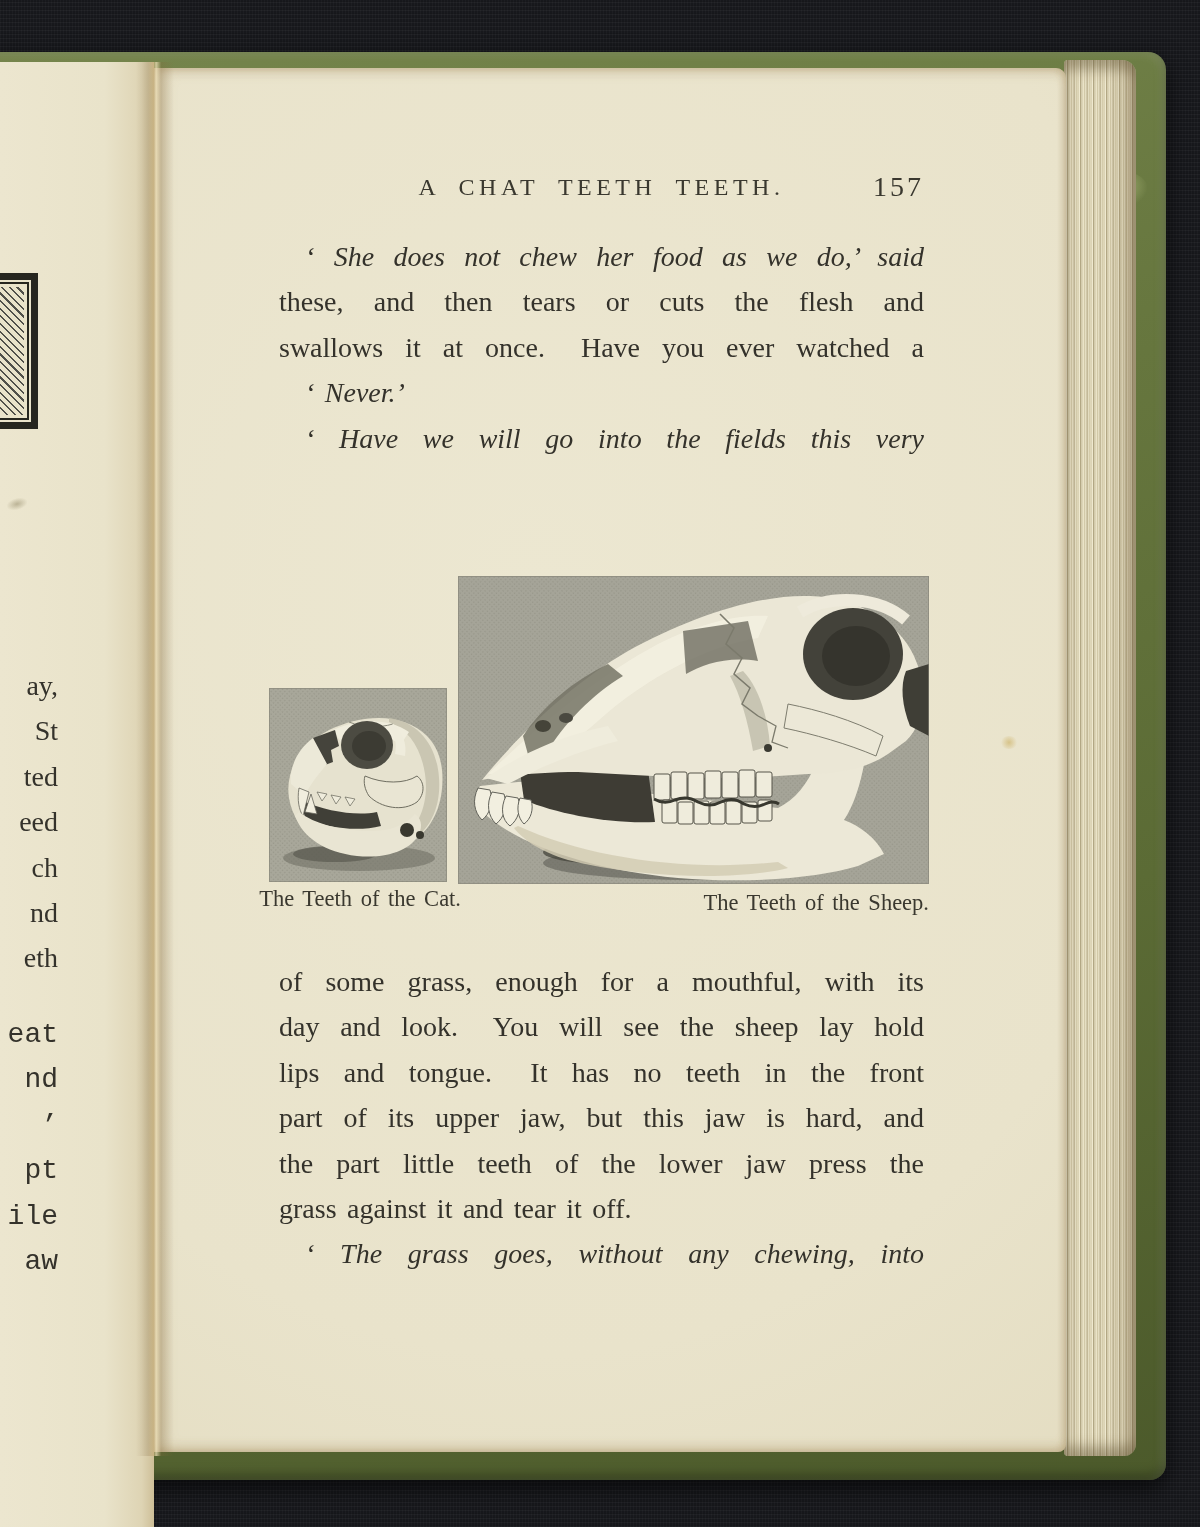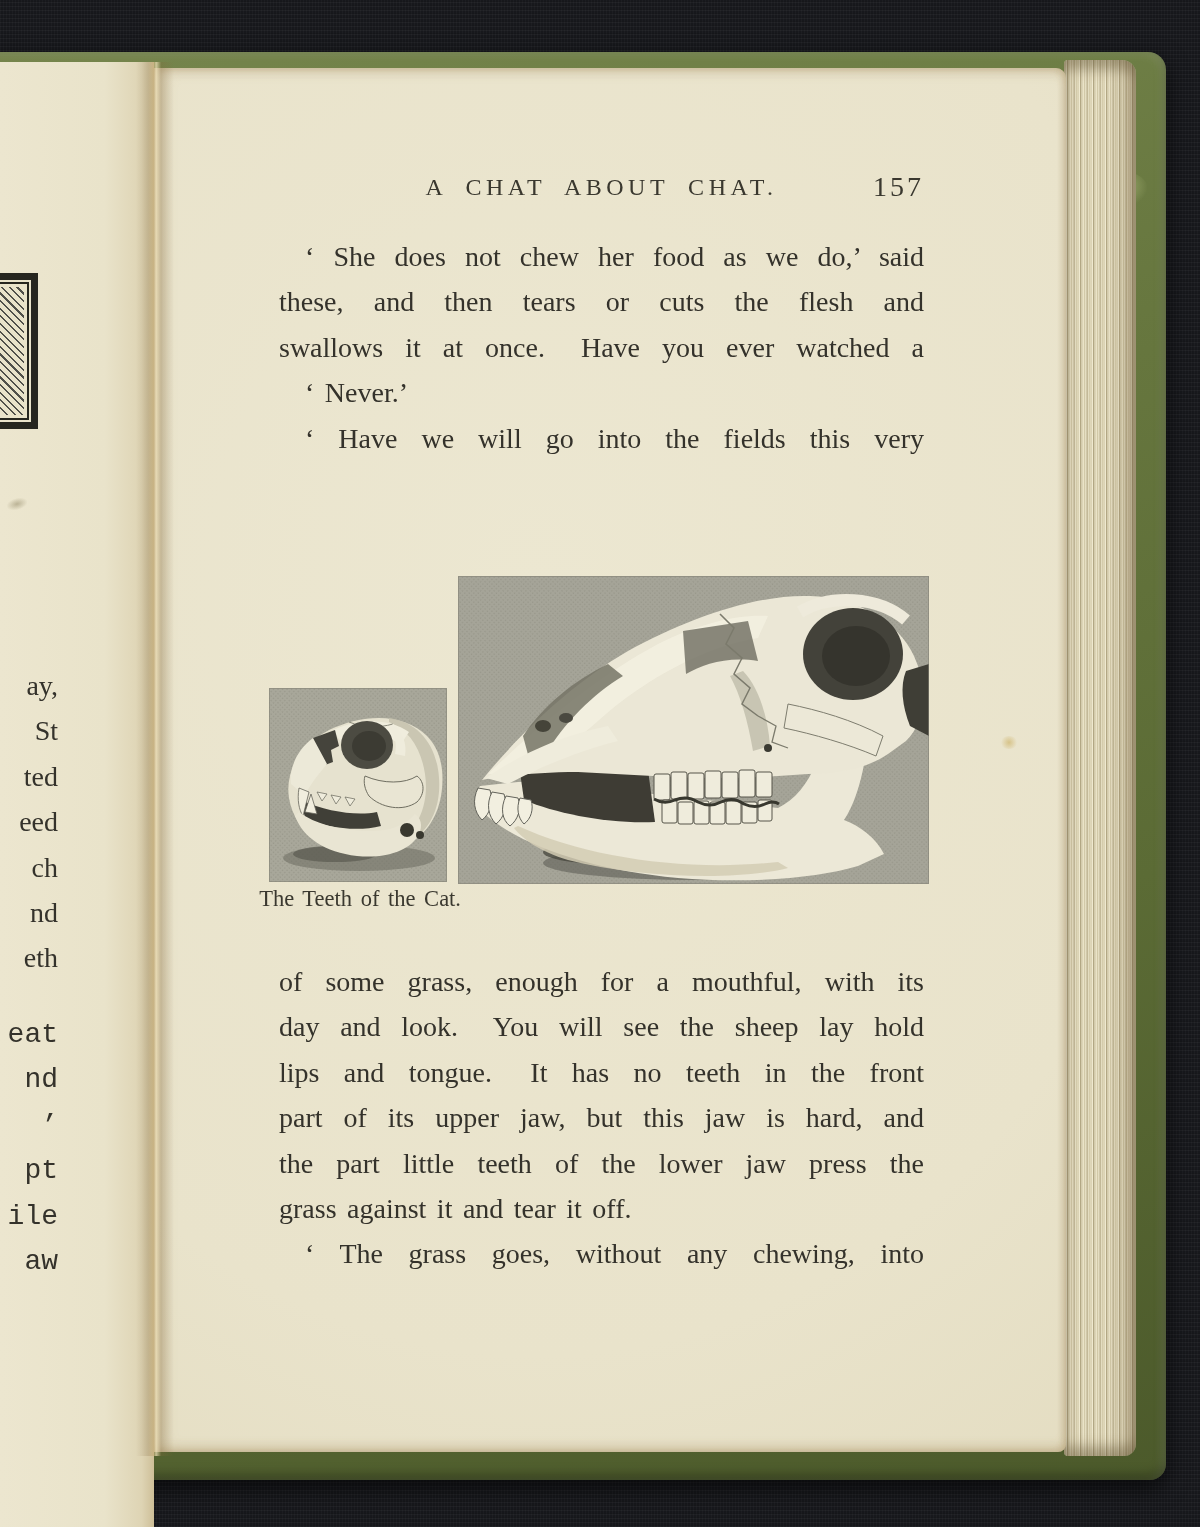--- a/index.html
+++ b/index.html
@@ -73,21 +73,21 @@
   .header { position:absolute; left:279px; top:174px; width:645px; height:34px; color:#3a382f; }
   .running-title { position:absolute; left:0; right:0; text-align:center; font-size:24px;
     letter-spacing:4.5px; word-spacing:9px; }
   .page-number { position:absolute; right:0; top:-3px; font-size:28px; letter-spacing:3px; }
 
   .textblock { position:absolute; left:279px; width:645px; font-size:28px; line-height:45.4px;
     color:#34322b; word-spacing:3.5px; }
   .upper-text { top:234px; }
   .lower-text { top:959px; }
   .jline { text-align:justify; text-align-last:justify; }
-  .indent { text-indent:26px; }
+  .indent { text-indent:26px;font-style:italic; }
 
   
   .fig { position:absolute; }
   .fig-cat   { left:269px; top:688px; width:178px; height:194px; }
   .fig-sheep { left:458px; top:576px; width:471px; height:308px; }
   .fig svg { display:block; width:100%; height:100%; }
   .caption { position:absolute; text-align:right; font-size:22.5px; color:#3a382f; word-spacing:3px; }
   .cap-cat   { left:255px; top:886px; width:206px; }
   .cap-sheep { left:458px; top:890px; width:471px; }
 
@@ -129,21 +129,21 @@
       <span>pt</span>
       <span>ile</span>
       <span>aw</span>
     </div>
   </div>
 
   <div class="main-page"></div>
   <div class="gutter"></div>
 
   <div class="header">
-    <div class="running-title">A CHAT ABOUT CHAT.</div>
+    <div class="running-title">A CHAT TEETH TEETH.</div>
     <div class="page-number">157</div>
   </div>
 
   <div class="textblock upper-text">
     <div class="jline indent">‘ She does not chew her food as we do,’ said</div>
     <div class="jline">these, and then tears or cuts the flesh and</div>
     <div class="jline">swallows it at once.  Have you ever watched a</div>
     <div class="indent">‘ Never.’</div>
     <div class="jline indent">‘ Have we will go into the fields this very</div>
   </div>
@@ -242,20 +242,21 @@
         <rect x="268" y="225" width="15" height="23" rx="2"></rect>
           <rect x="284" y="226" width="15" height="21" rx="2"></rect>
         <rect x="300" y="224" width="14" height="21" rx="2"></rect>
       </g>
       <path d="M 196 223 q 10 6 21 1 q 12 -5 23 2 q 12 6 23 0 q 12 -6 23 2 q 11 5 21 0 q 8 -4 14 0" stroke="#38382f" stroke-width="3" fill="none"></path>
       <rect x="0.5" y="0.5" width="470" height="307" fill="none" stroke="#858477" stroke-opacity="0.6"></rect>
     </svg>
   </div>
 
   <div class="caption cap-cat">The Teeth of the Cat.</div>
+  <div class="caption cap-sheep">The Teeth of the Sheep.</div>
 
   <div class="textblock lower-text">
     <div class="jline">of some grass, enough for a mouthful, with its</div>
     <div class="jline">day and look.  You will see the sheep lay hold</div>
     <div class="jline">lips and tongue.  It has no teeth in the front</div>
     <div class="jline">part of its upper jaw, but this jaw is hard, and</div>
     <div class="jline">the part little teeth of the lower jaw press the</div>
     <div>grass against it and tear it off.</div>
     <div class="jline indent">‘ The grass goes, without any chewing, into</div>
   </div>

